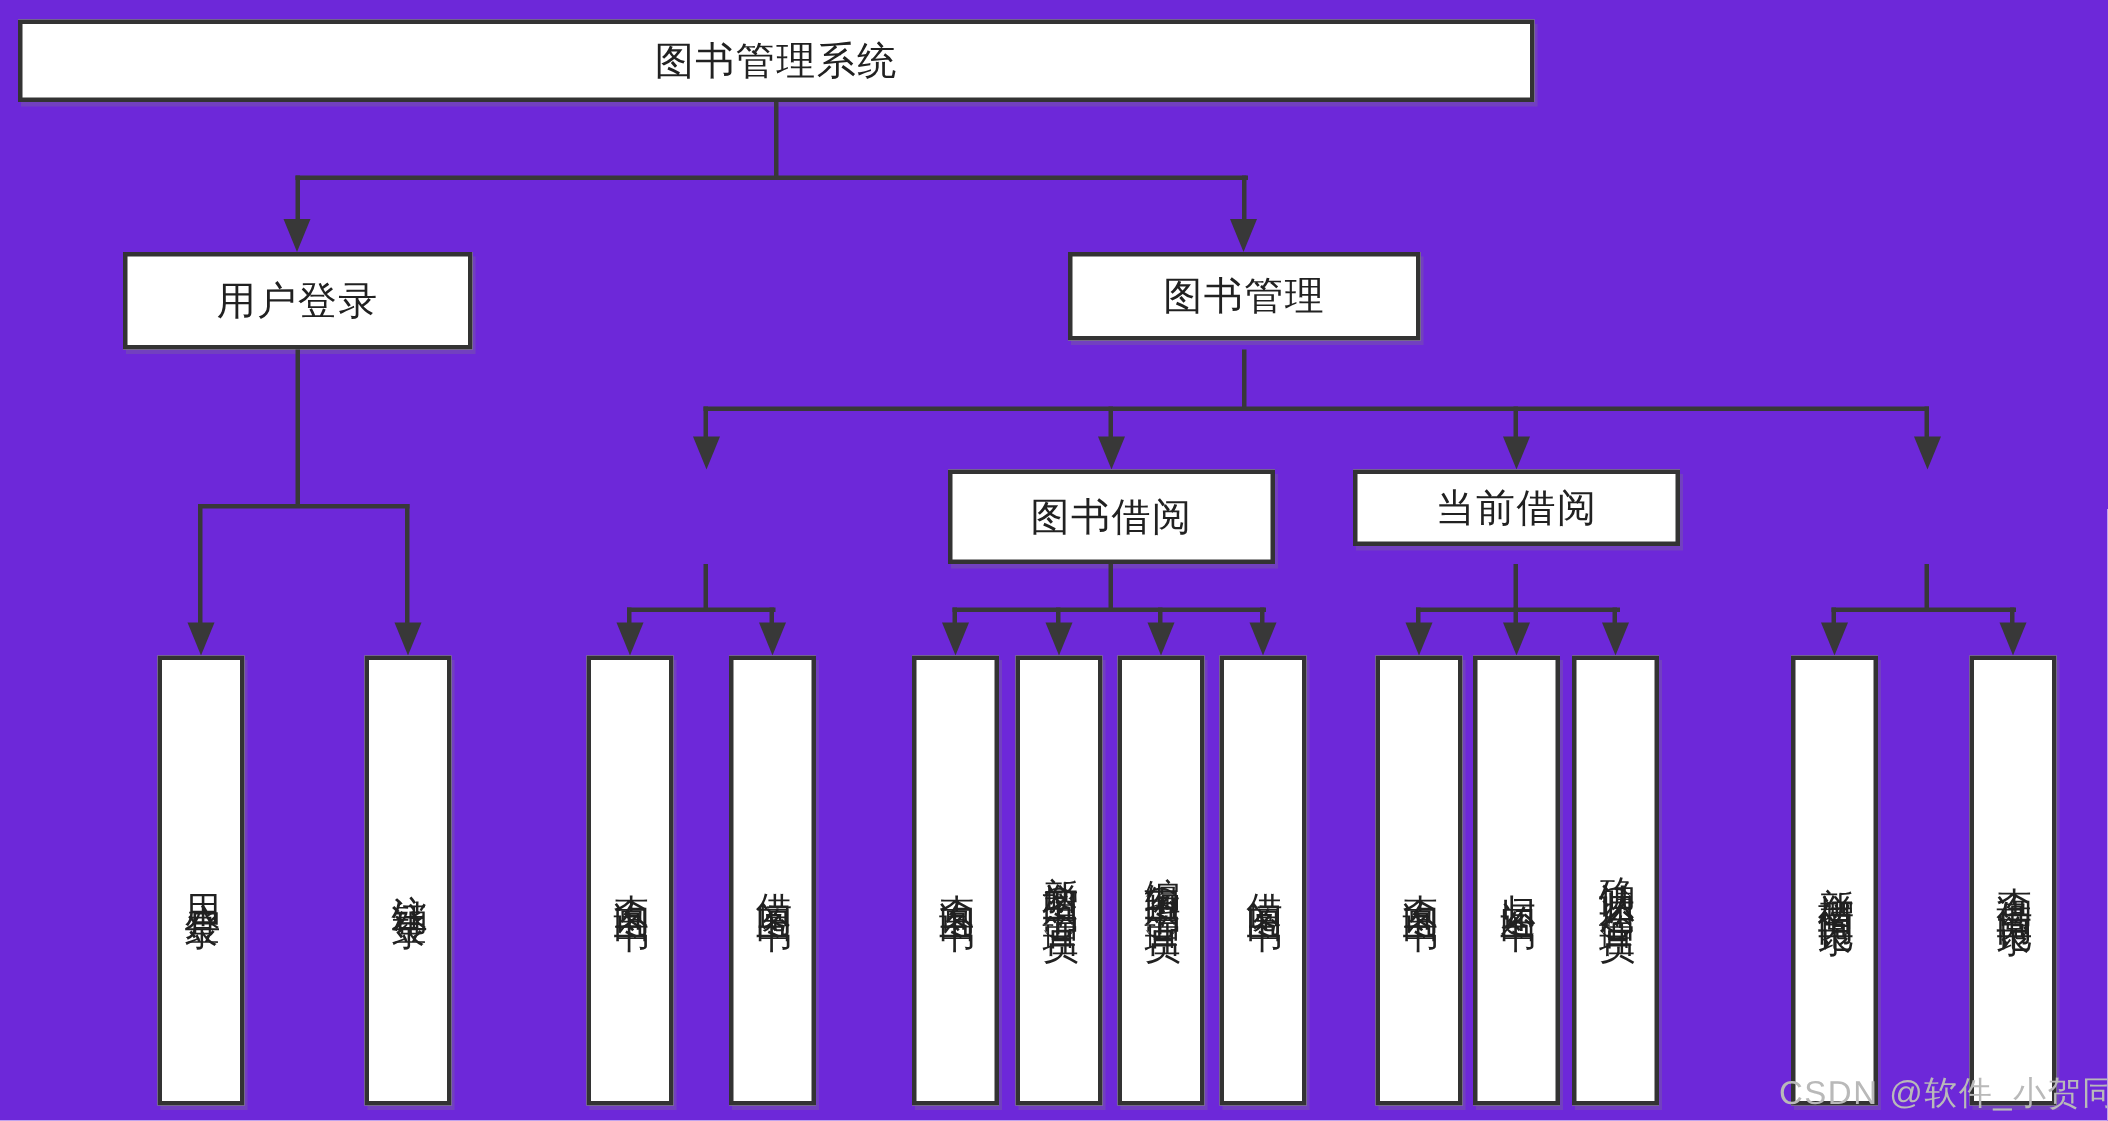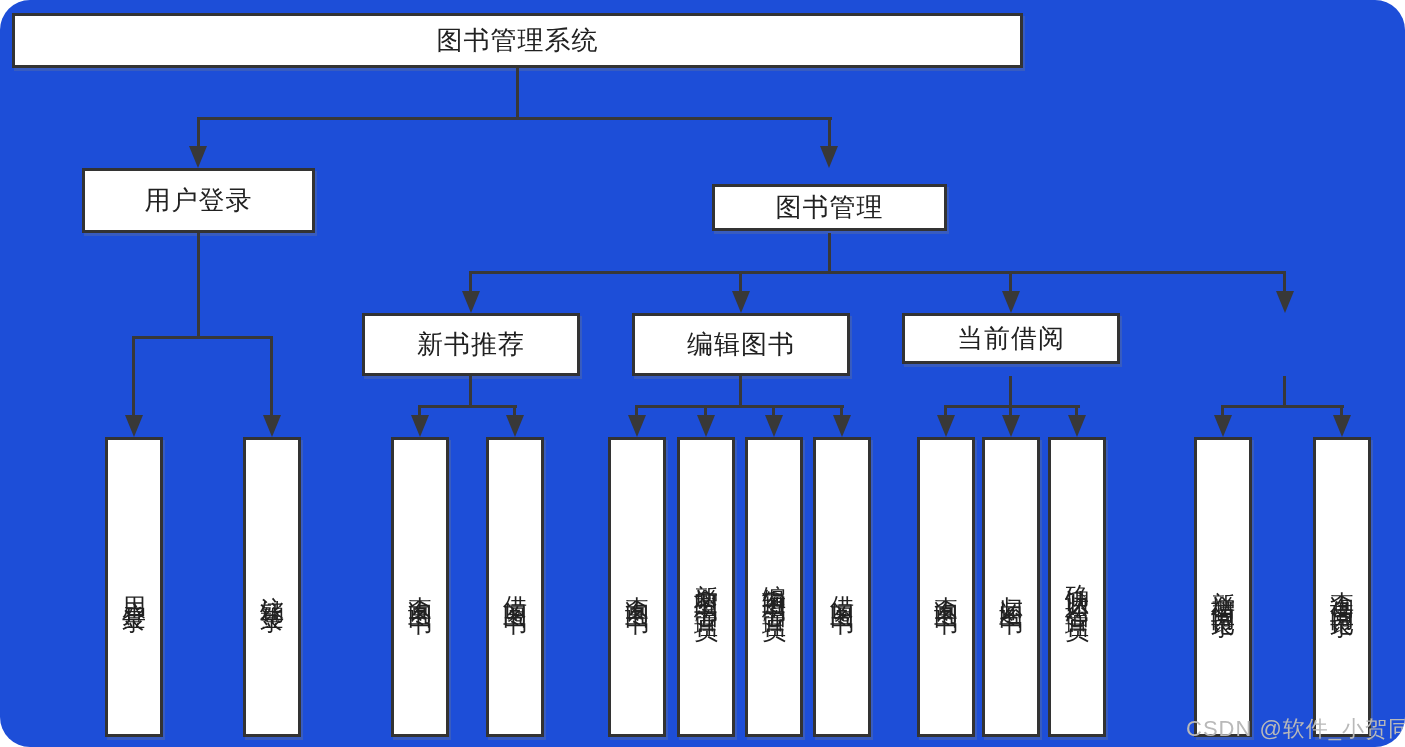--- a/index.html
+++ b/index.html
@@ -1,20 +1,19 @@
 <!DOCTYPE html>
 <html><head>
 <meta charset="utf-8">
 <style>
   html,body { margin:0; padding:0; background:#ffffff; }
   .canvas {
     position:relative; width:1405px; height:747px;
-    background:#1d4ed8; overflow:hidden;
+    background:#6d28d9; overflow:hidden;
     font-family:"Liberation Sans","DejaVu Sans",sans-serif;
-    border-radius:30px;
   }
   .node {
     position:absolute; box-sizing:border-box;
     background:#ffffff; border:3px solid #333333;
     display:flex; align-items:center; justify-content:center;
     color:#212121;
     box-shadow:2px 3px 0 rgba(130,130,130,0.28);
   }
   .h-node { font-size:26px; letter-spacing:1px; }
   .leaf {
@@ -43,42 +42,41 @@
   <div class="node h-node" style="left:12px; top:13px; width:1011px; height:55px;">图书管理系统</div>
 
   <div class="vline" style="left:516px; top:68px; height:50px;"></div>
   <div class="hline" style="left:197px; top:117px; width:635px;"></div>
   <div class="vline" style="left:197px; top:117px; height:33px;"></div>
   <div class="ah" style="left:198px; top:146px;"></div>
   <div class="vline" style="left:828px; top:117px; height:33px;"></div>
   <div class="ah" style="left:829px; top:146px;"></div>
 
   <div class="node h-node" style="left:82px; top:168px; width:233px; height:65px;">用户登录</div>
-  <div class="node h-node" style="left:712px; top:184px; width:235px; height:47px;">图书管理</div>
+  <div class="node h-node" style="left:712px; top:168px; width:235px; height:59px;">图书管理</div>
 
   <div class="vline" style="left:197px; top:233px; height:104px;"></div>
   <div class="hline" style="left:132px; top:336px; width:141px;"></div>
   <div class="vline" style="left:132px; top:336px; height:82px;"></div>
   <div class="ah" style="left:134px; top:415px;"></div>
   <div class="vline" style="left:270px; top:336px; height:82px;"></div>
   <div class="ah" style="left:272px; top:415px;"></div>
 
   <div class="vline" style="left:828px; top:233px; height:39px;"></div>
   <div class="hline" style="left:469px; top:271px; width:817px;"></div>
   <div class="vline" style="left:469px; top:271px; height:24px;"></div>
   <div class="ah" style="left:471px; top:291px;"></div>
   <div class="vline" style="left:739px; top:271px; height:24px;"></div>
   <div class="ah" style="left:741px; top:291px;"></div>
   <div class="vline" style="left:1009px; top:271px; height:24px;"></div>
   <div class="ah" style="left:1011px; top:291px;"></div>
   <div class="vline" style="left:1283px; top:271px; height:24px;"></div>
   <div class="ah" style="left:1285px; top:291px;"></div>
 
-  <div class="node h-node" style="left:362px; top:313px; width:218px; height:63px;">新书推荐</div>
-  <div class="node h-node" style="left:632px; top:313px; width:218px; height:63px;">编辑图书</div>
+  <div class="node h-node" style="left:632px; top:313px; width:218px; height:63px;">图书借阅</div>
   <div class="node h-node" style="left:902px; top:313px; width:218px; height:51px;">当前借阅</div>
 
   <div class="vline" style="left:469px; top:376px; height:30px;"></div>
   <div class="hline" style="left:418px; top:405px; width:99px;"></div>
   <div class="vline" style="left:418px; top:405px; height:14px;"></div>
   <div class="ah" style="left:420px; top:415px;"></div>
   <div class="vline" style="left:513px; top:405px; height:14px;"></div>
   <div class="ah" style="left:515px; top:415px;"></div>
 
   <div class="vline" style="left:739px; top:376px; height:30px;"></div>

